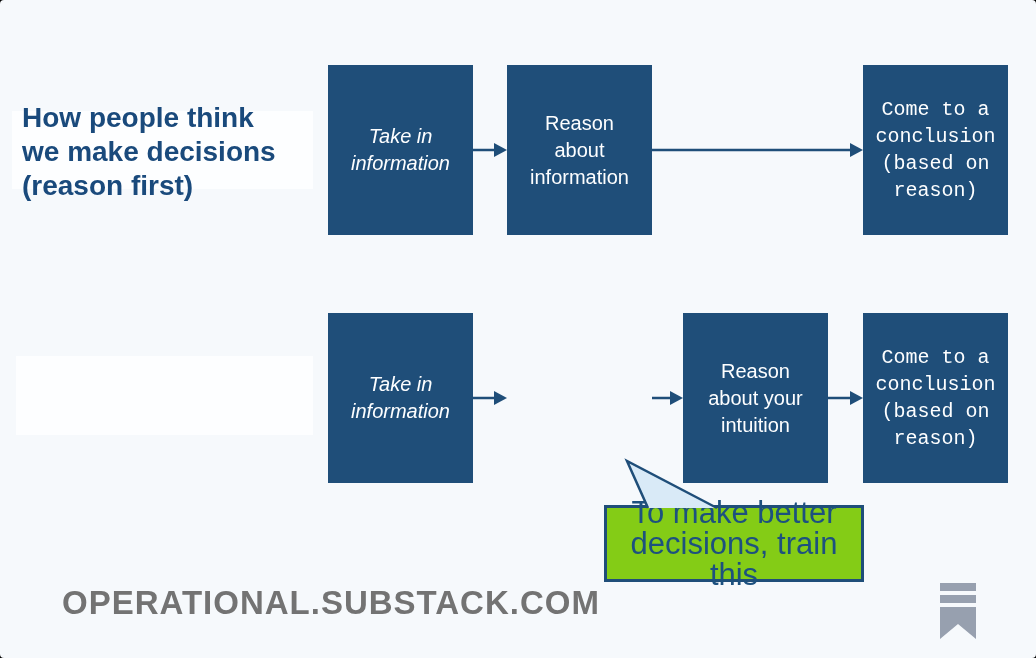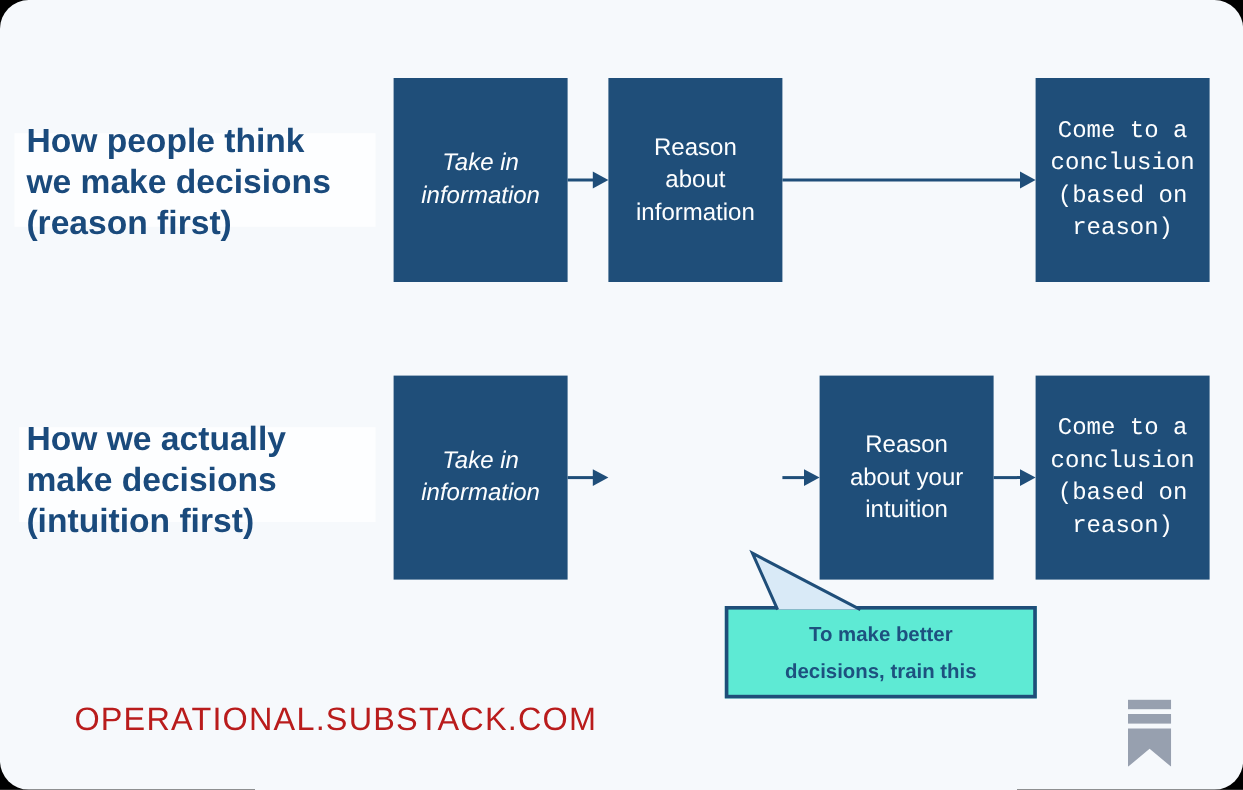--- a/index.html
+++ b/index.html
@@ -10,21 +10,21 @@
     background: #000000;
     overflow: hidden;
     font-family: "Liberation Sans", sans-serif;
   }
   .canvas {
     position: absolute;
     left: 0; top: 0;
     width: 1036px;
     height: 658px;
     background: #F6F9FC;
-    border-radius: 24px;
+    border-radius: 4px;
     overflow: hidden;
   }
   .heading-highlight {
     position: absolute;
     background: rgba(255,255,255,0.78);
   }
   .hl-1 { left: 12px; top: 111px; width: 301px; height: 78px; }
   .hl-2 { left: 16px; top: 356px; width: 297px; height: 79px; }
   .heading {
     position: absolute;
@@ -64,63 +64,59 @@
     height: 658px;
     pointer-events: none;
   }
   .callout {
     position: absolute;
     left: 604px;
     top: 505px;
     width: 260px;
     height: 77px;
     box-sizing: border-box;
-    background: #5eead4;
+    background: #84cc16;
     border: 3px solid #1F4E79;
     display: flex;
     align-items: center;
     justify-content: center;
     text-align: center;
     color: #1D517F;
-    font-size: 17px;
+    font-size: 31px;
     line-height: 31px;
     white-space: pre-line;
-    font-weight: bold;
   }
   .watermark {
     position: absolute;
     left: 62px;
     top: 584px;
-    font-size: 27px;
-    font-weight: 400;
+    font-size: 33px;
+    font-weight: 700;
     letter-spacing: 1px;
-    color: #b91c1c;
+    color: #737373;
   }
   .substack-logo {
     position: absolute;
     left: 940px;
     top: 583px;
     width: 36px;
     height: 56px;
   }
 </style>
 </head>
 <body>
 
 <div class="canvas">
 
   <div class="heading-highlight hl-1"></div>
   <div class="heading-highlight hl-2"></div>
 
   <div class="heading heading-1">How people think
 we make decisions
 (reason first)</div>
-  <div class="heading heading-2">How we actually
-make decisions
-(intuition first)</div>
 
   <div class="flow-box row-1 col-1">Take in
 information</div>
   <div class="flow-box row-1 col-2">Reason
 about
 information</div>
   <div class="flow-box row-1 col-4">Come to a
 conclusion
 (based on
 reason)</div>

